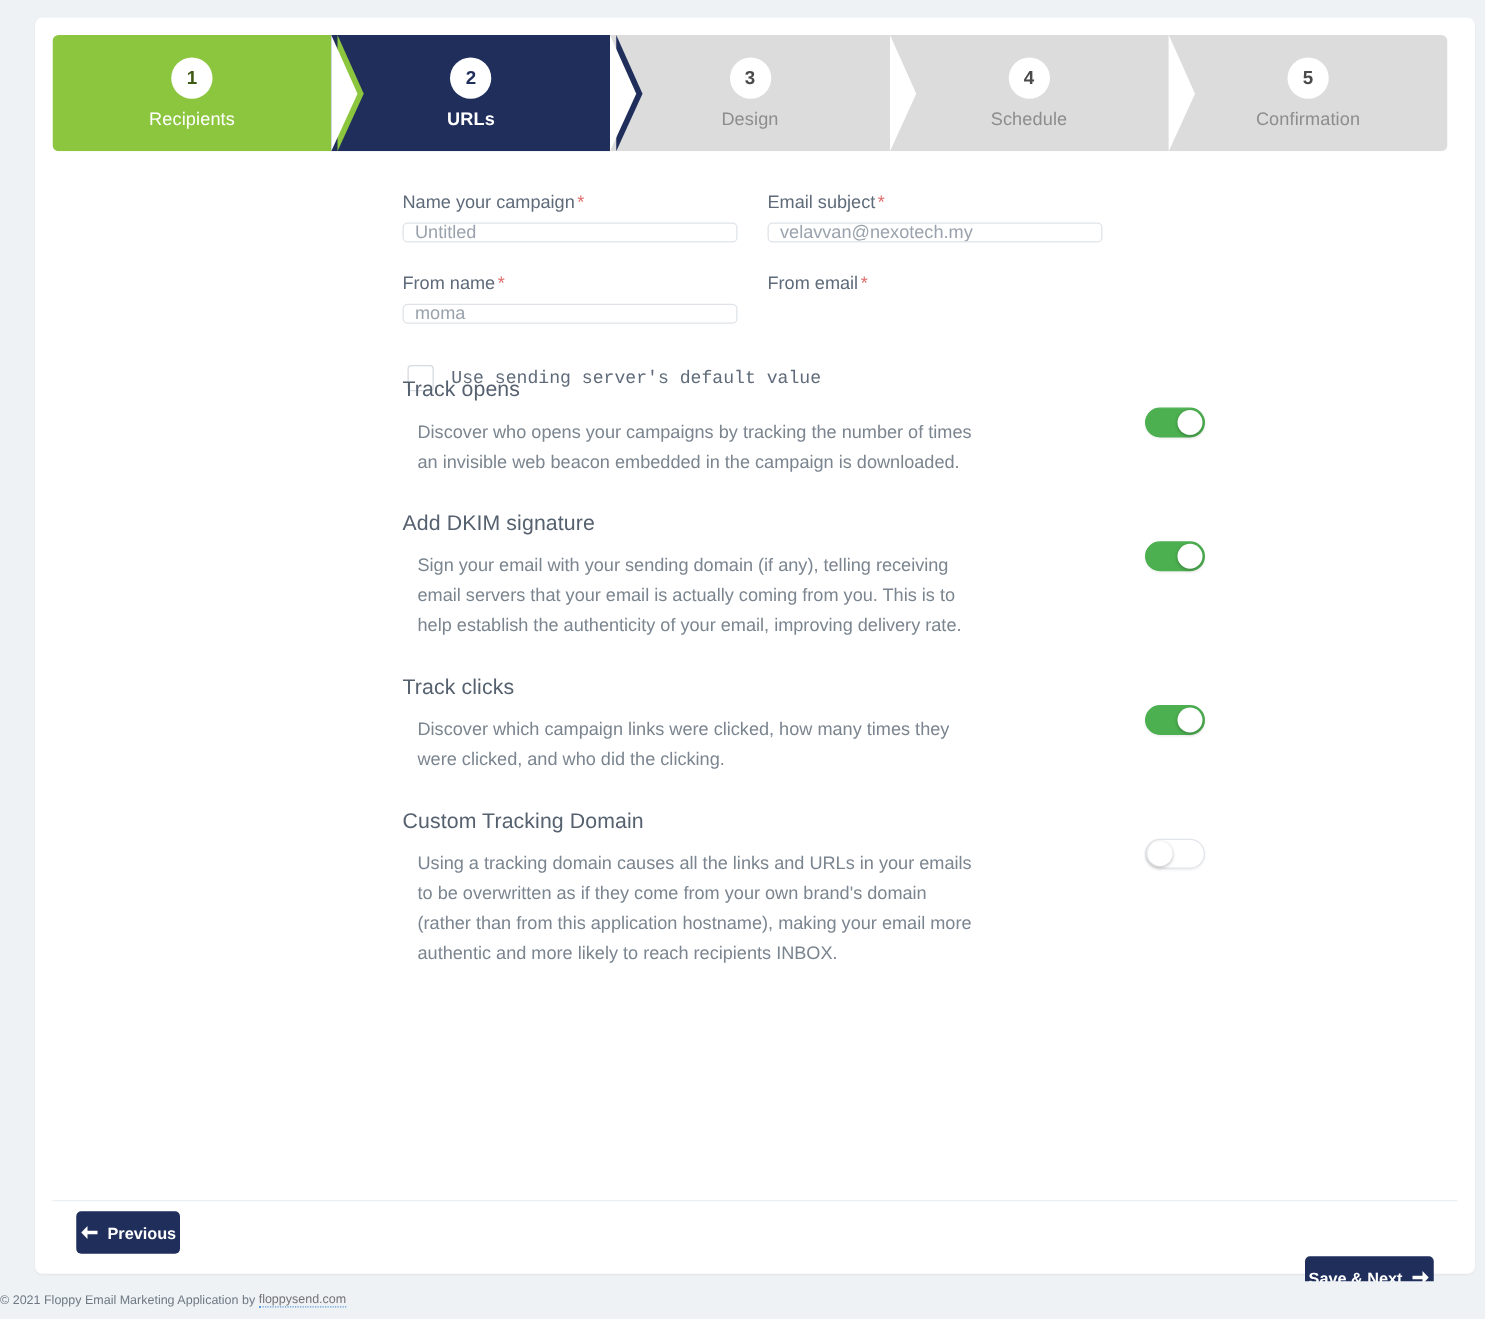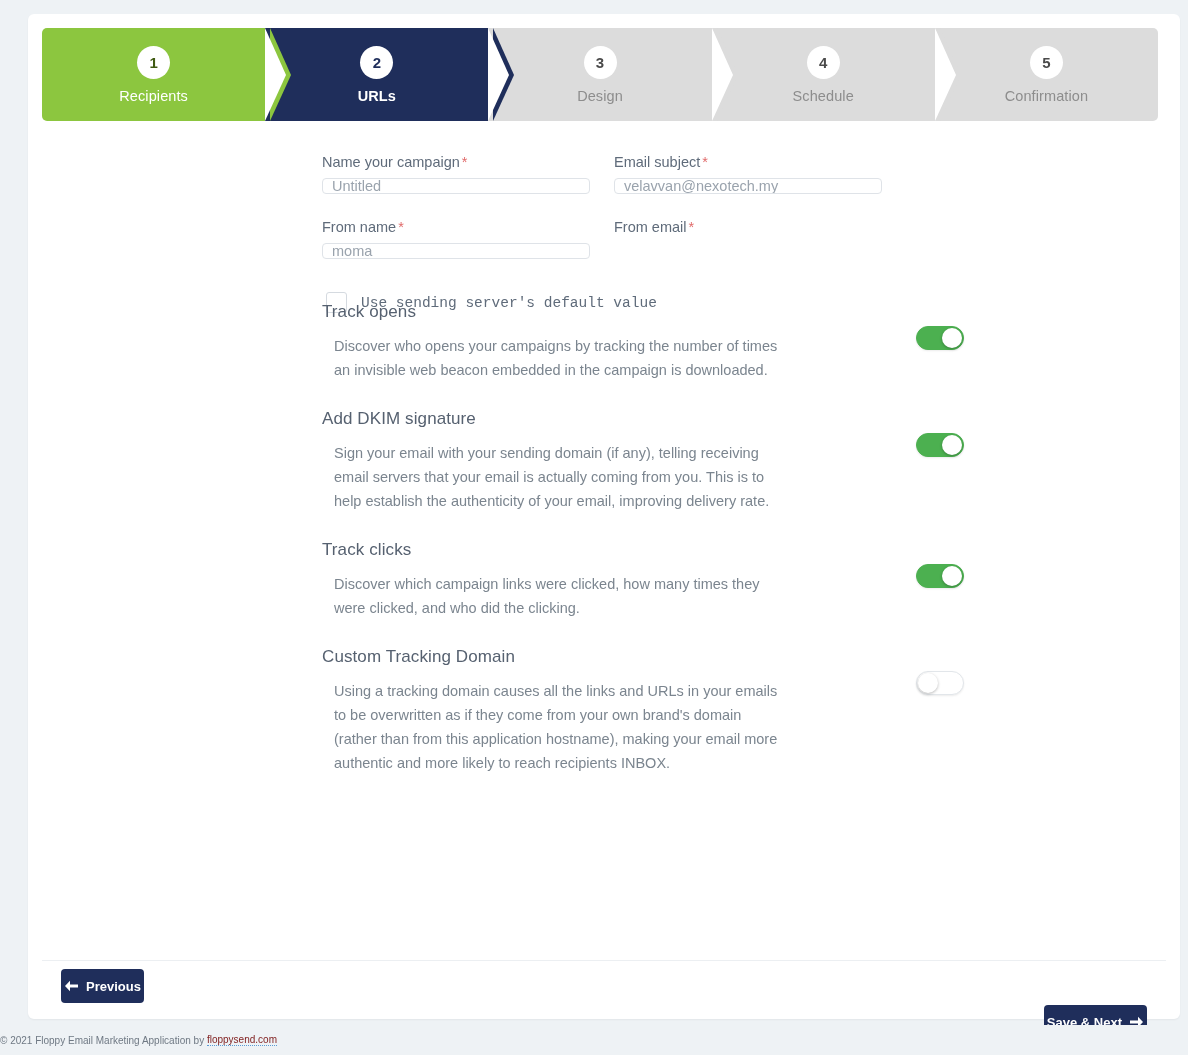--- a/index.html
+++ b/index.html
@@ -161,21 +161,21 @@
   .btn-prev{ left:33px; top:955px; }
   .btn-next{ right:33px; top:955px;margin-top:36px; }
 
   .copyright{
     position:absolute; left:0; top:1025px;
     width:1188px; height:30px;
     background:#eef2f5;
     font-size:10px; color:#6f7984;
     display:flex; align-items:center;
   }
-  .copyright a{ color:#7f1d1d; text-decoration:none; border-bottom:1px dotted #5b9bd5; }
+  .copyright a{ color:#737373; text-decoration:none; border-bottom:1px dotted #5b9bd5; }
 </style>
 </head>
 <body>
 
 <div class="card">
 
   <div class="stepper">
     <div class="step done">
       <div class="num">1</div>
       <div class="lbl">Recipients</div>

